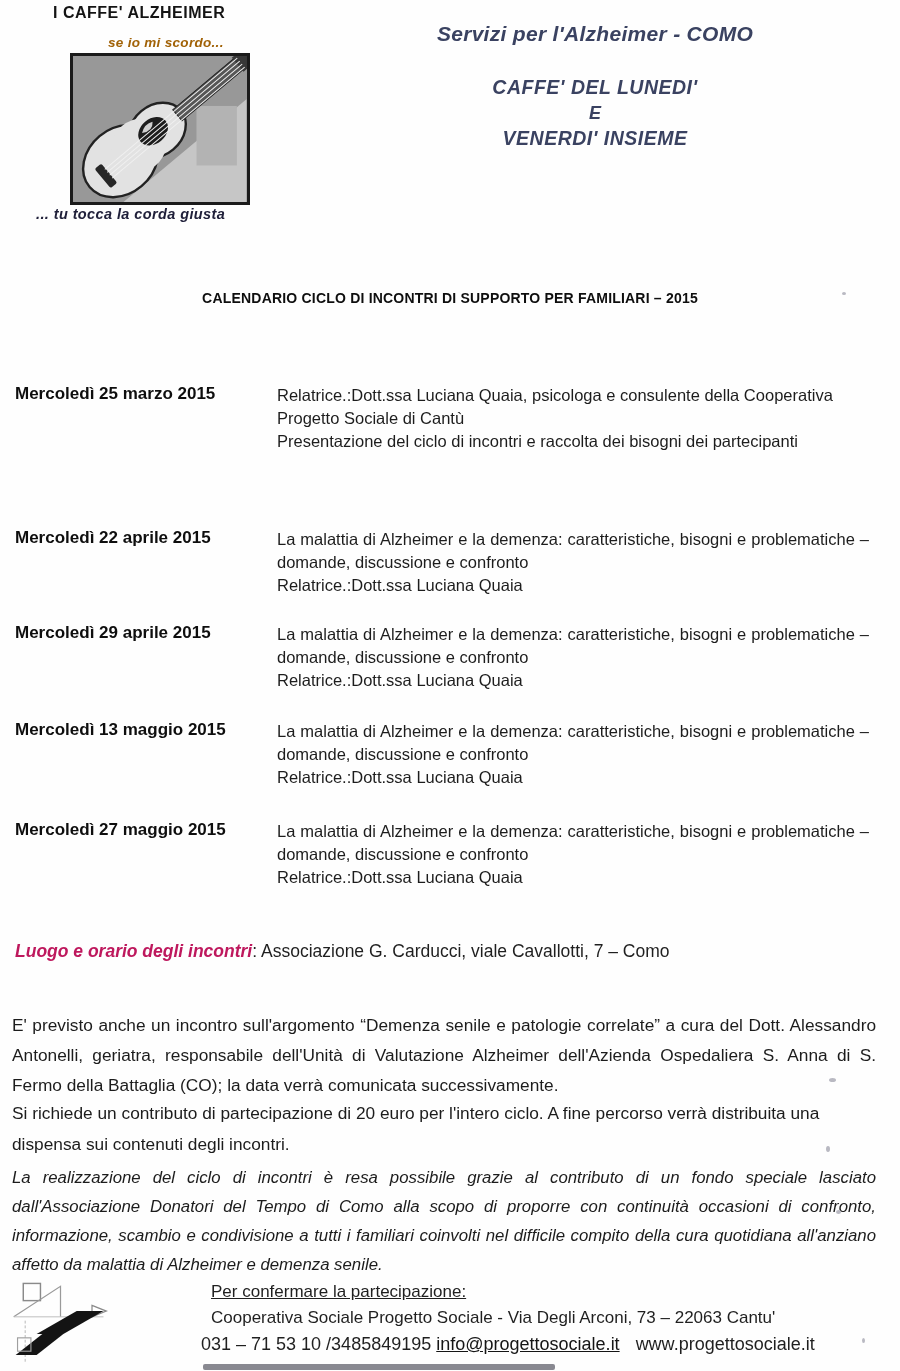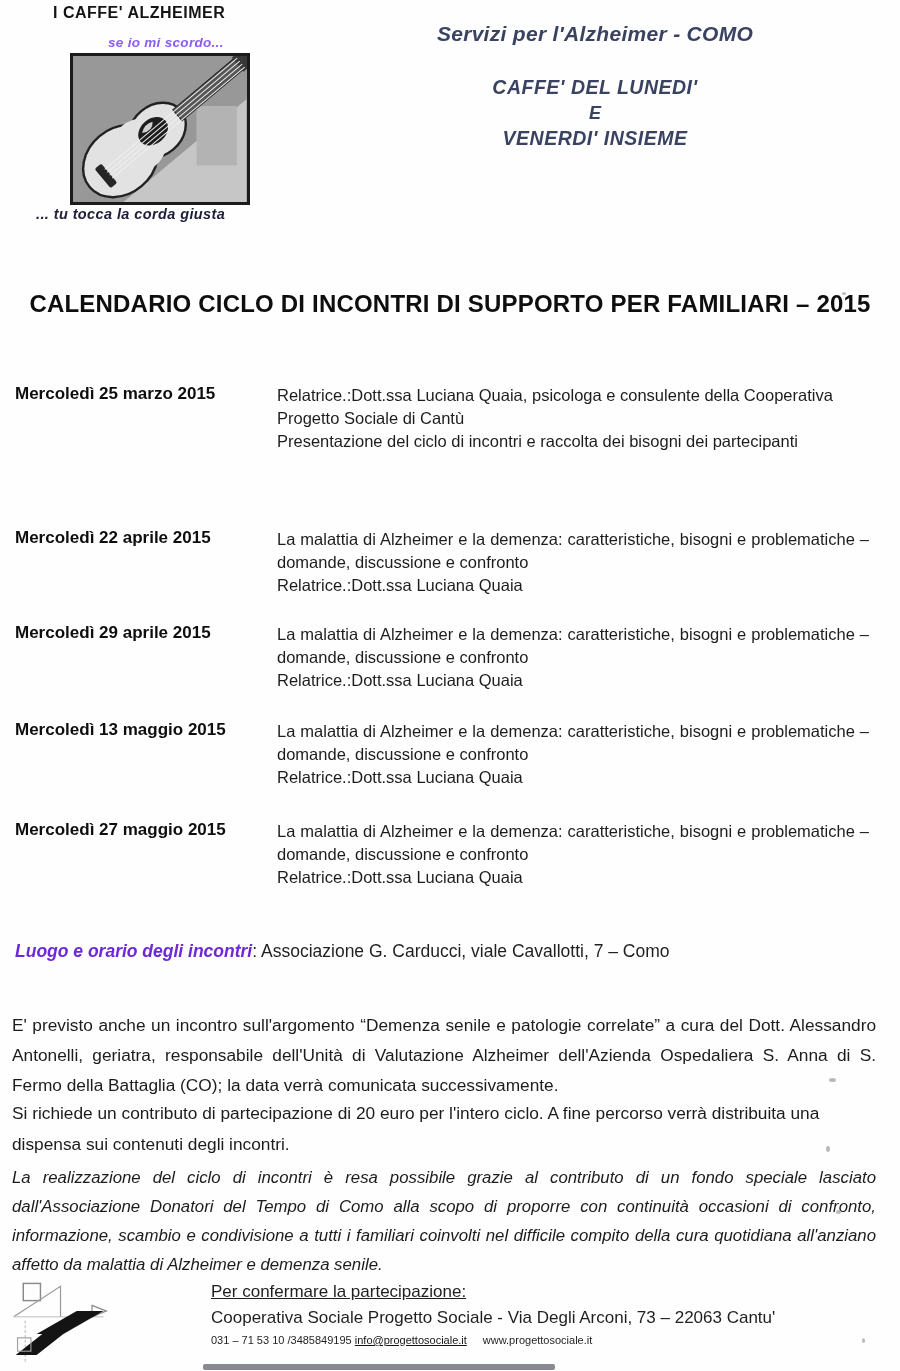--- a/index.html
+++ b/index.html
@@ -9,53 +9,53 @@
     width:900px;height:1371px;
     margin:0 auto;
     background:#fefefe;
     font-family:"Liberation Sans", sans-serif;
     color:#1f1f1f;
     overflow:hidden;
     padding-left:21px;
   }
   
   .hl-title{position:absolute;left:53px;top:4px;font-size:16px;font-weight:bold;letter-spacing:.5px;color:#141414;}
-  .hl-cap-top{position:absolute;left:108px;top:35px;font-size:13.5px;font-weight:bold;font-style:italic;color:#8b5cf6;letter-spacing:.3px;}
+  .hl-cap-top{position:absolute;left:108px;top:35px;font-size:13.5px;font-weight:bold;font-style:italic;color:#a16207;letter-spacing:.3px;}
   .guitar-box{position:absolute;left:70px;top:53px;width:180px;height:152px;border:3px solid #1b1b1b;box-sizing:border-box;background:#9a9a9a;}
   .guitar-box svg{display:block;width:100%;height:100%;}
   .hl-cap-bot{position:absolute;left:36px;top:206px;font-size:14.5px;font-weight:bold;font-style:italic;color:#20203a;letter-spacing:.4px;}
   
   .hdr-right{position:absolute;left:395px;top:0;width:400px;text-align:center;color:#3a4261;font-weight:bold;font-style:italic;}
   .hr1{position:absolute;left:0;top:22px;width:100%;font-size:21px;letter-spacing:.3px;}
   .hr2{position:absolute;left:0;top:76px;width:100%;font-size:19.5px;letter-spacing:.5px;}
   .hr3{position:absolute;left:0;top:103px;width:100%;font-size:18px;}
   .hr4{position:absolute;left:0;top:127px;width:100%;font-size:19.5px;letter-spacing:.5px;}
   
-  .doc-title{position:absolute;left:0;top:290px;width:900px;margin:0;text-align:center;font-size:24px;font-weight:bold;color:#0e0e0e;letter-spacing:.2px;}
+  .doc-title{position:absolute;left:0;top:290px;width:900px;margin:0;text-align:center;font-size:14px;font-weight:bold;color:#0e0e0e;letter-spacing:.2px;}
   
   .sched-row{position:absolute;left:0;width:900px;}
   .sched-date{position:absolute;left:15px;top:0;width:255px;font-size:17px;font-weight:bold;color:#0e0e0e;}
   .sched-desc{position:absolute;left:277px;top:0;width:592px;font-size:16.5px;line-height:23px;color:#1d1d1d;}
   .just{text-align:justify;}
   .r1{top:384px;} .r2{top:528px;} .r3{top:623px;} .r4{top:720px;} .r5{top:820px;}
   
   .loc-line1{position:absolute;left:15px;top:941px;width:860px;font-size:17.5px;}
-  .loc-label{font-weight:bold;font-style:italic;color:#6d28d9;margin-top:12px;}
+  .loc-label{font-weight:bold;font-style:italic;color:#be185d;margin-top:12px;}
   .loc-time{position:absolute;left:0;top:966px;width:860px;text-align:center;font-size:17.5px;font-weight:bold;color:#0f0f0f;}
   
   .para{position:absolute;left:12px;width:864px;color:#1c1c1c;}
   .p1{top:1010px;font-size:17.3px;line-height:30px;text-align:justify;}
   .p2{top:1098px;font-size:17.3px;line-height:31px;}
   .p3{top:1163px;font-size:16.8px;line-height:29px;font-style:italic;text-align:justify;}
   
   .footer-logo{position:absolute;left:8px;top:1278px;width:105px;height:92px;}
   .footer-logo svg{display:block;width:100%;height:100%;}
   .ft1{position:absolute;left:211px;top:1282px;font-size:17px;text-decoration:underline;}
   .ft2{position:absolute;left:211px;top:1308px;font-size:17px;}
-  .ft3{position:absolute;left:211px;top:1334px;font-size:11px;}
+  .ft3{position:absolute;left:201px;top:1334px;font-size:18px;}
   .ft-email{color:#151515;text-decoration:underline;}
   .ft-web{margin-left:16px;}
   
   .speck{position:absolute;background:#b9b9c2;border-radius:50%;}
   .bottom-bar{position:absolute;left:203px;top:1364px;width:352px;height:6px;background:#74747e;opacity:.85;border-radius:2px;}
 </style>
 </head>
 <body>
 
 <div class="page">

